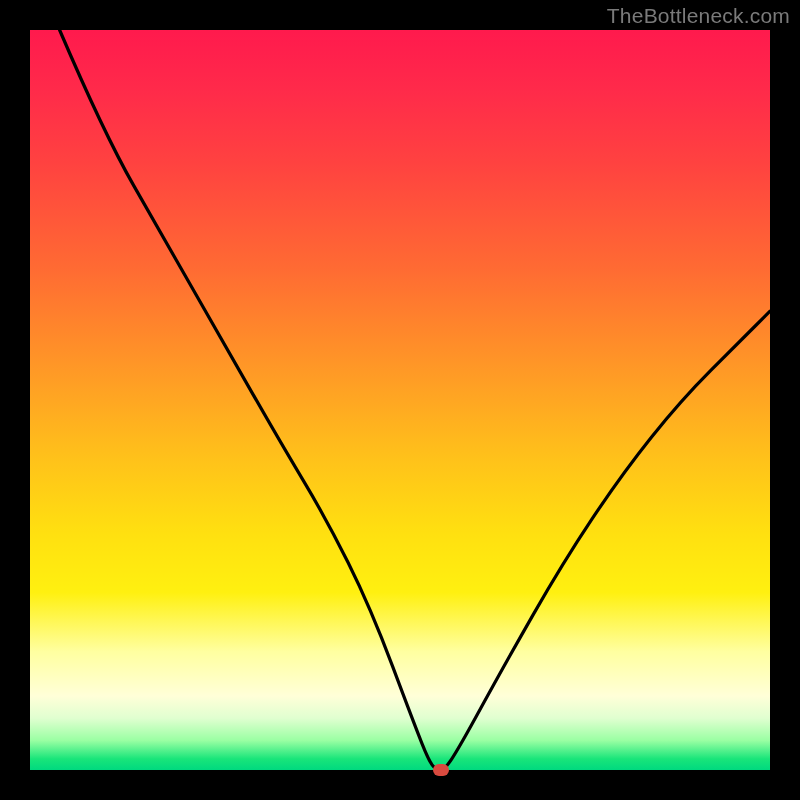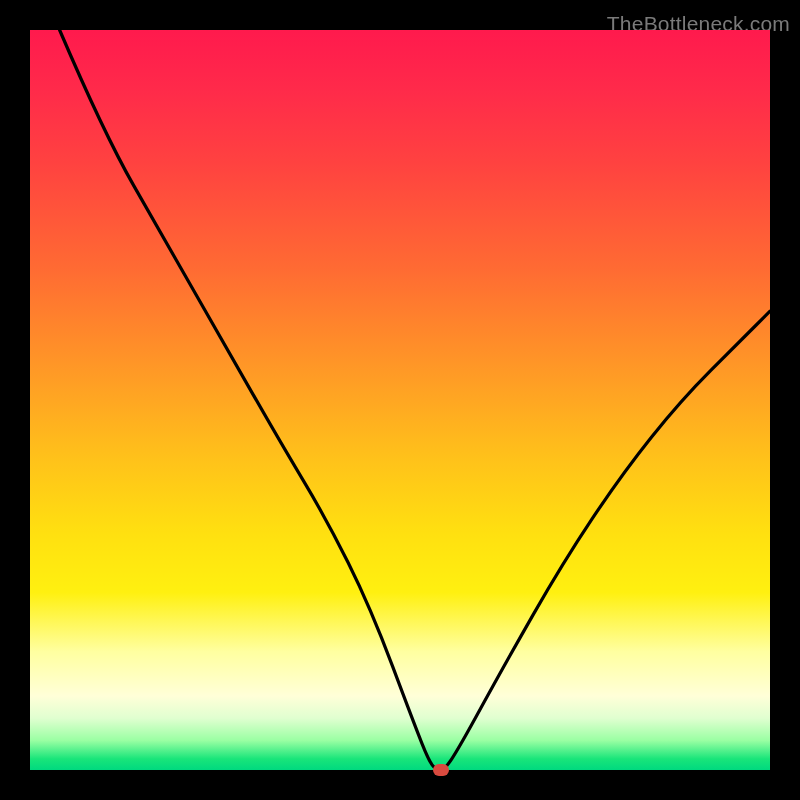--- a/index.html
+++ b/index.html
@@ -50,21 +50,20 @@
     overflow: visible;
   }
   .watermark {
     position: absolute;
     top: 4px;
     right: 10px;
     color: #7a7a7a;
     font-size: 21px;
     font-weight: 500;
     letter-spacing: 0.2px;
-    margin-top: 8px;
   }
   .marker {
     position: absolute;
     width: 16px;
     height: 12px;
     background: #d94a3f;
     border-radius: 6px;
     transform: translate(-50%, -50%);
   }
 </style>

